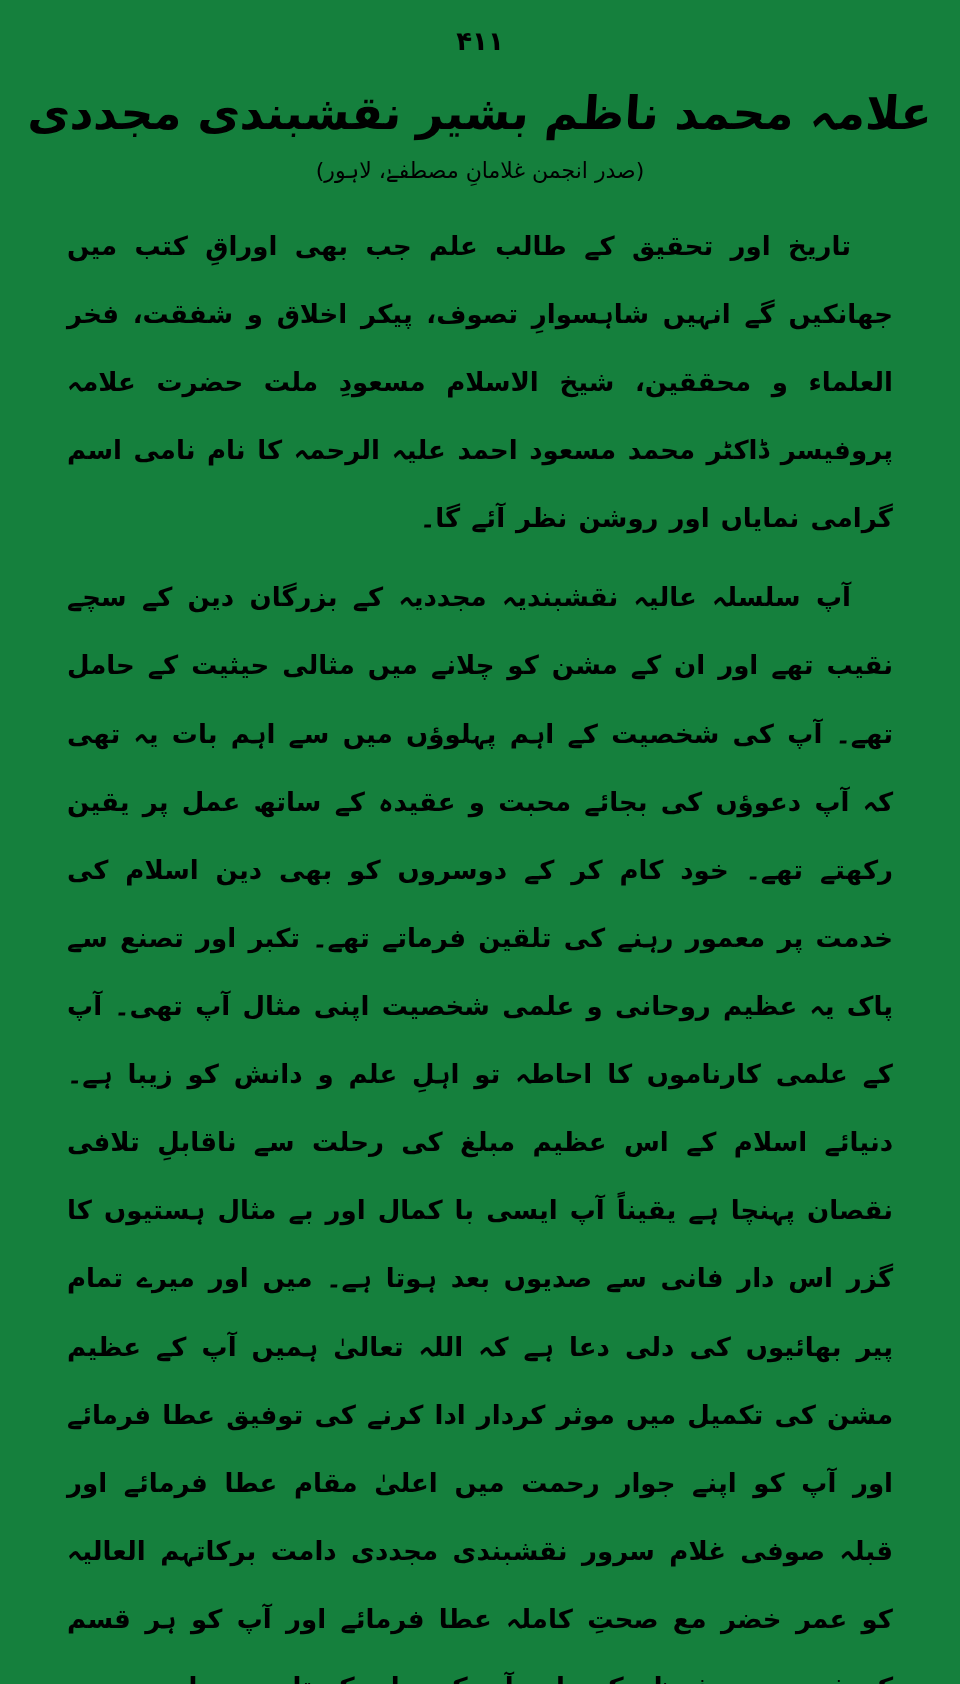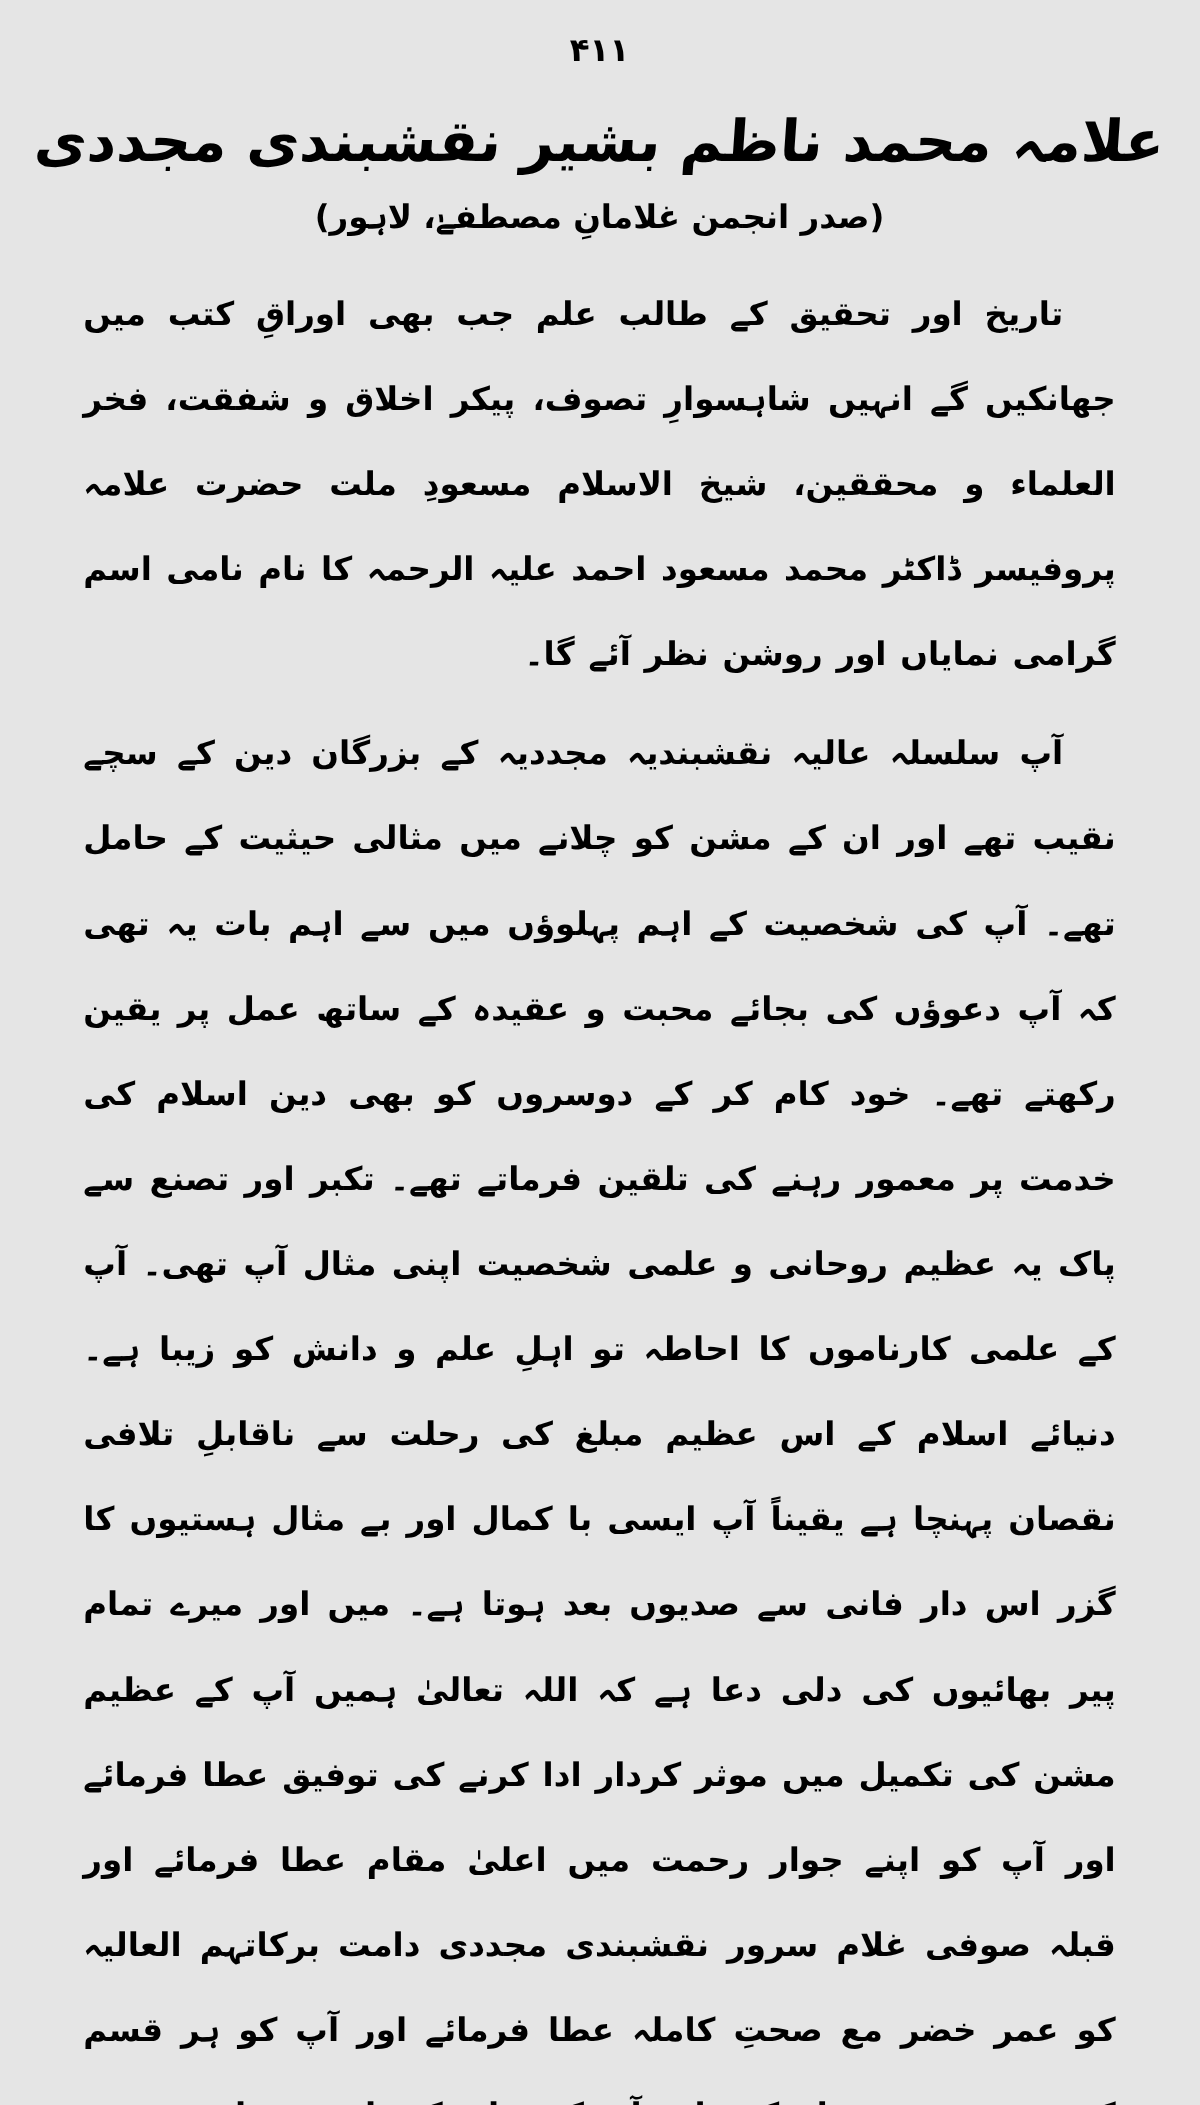--- a/index.html
+++ b/index.html
@@ -5,21 +5,21 @@
   html, body {
     margin: 0;
     padding: 0;
     background: #ffffff;
   }
   .page {
     position: relative;
     width: 960px;
     height: 1684px;
     margin: 0 auto;
-    background: #e5e5e5;
+    background: #15803d;
     color: #000000;
     font-family: "DejaVu Sans", sans-serif;
     display: flex;
     flex-direction: column;
     box-sizing: border-box;
     overflow: hidden;
   }
   .page-number {
     text-align: center;
     font-size: 26px;
@@ -30,22 +30,22 @@
   .page-title {
     text-align: center;
     font-size: 46px;
     font-weight: bold;
     margin-top: 28px;
     line-height: 1.3;
     transform: skewX(-4deg);
   }
   .page-subtitle {
     text-align: center;
-    font-size: 26px;
-    font-weight: bold;
+    font-size: 22px;
+    font-weight: normal;
     margin-top: 14px;
   }
   .body-text {
     margin-top: 18px;
     padding: 0 56px;
     direction: rtl;
     text-align: justify;
   }
   .body-text p {
     margin: 11px;

